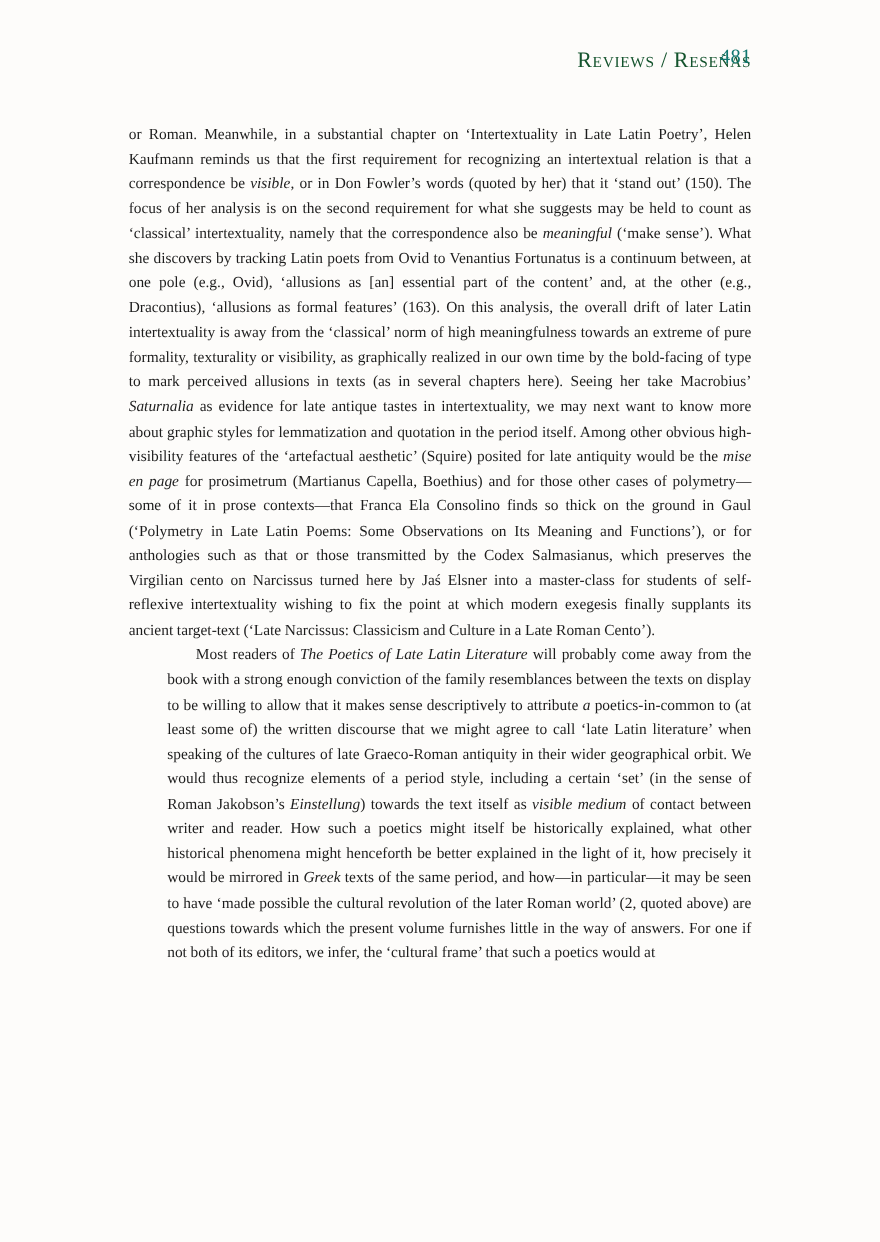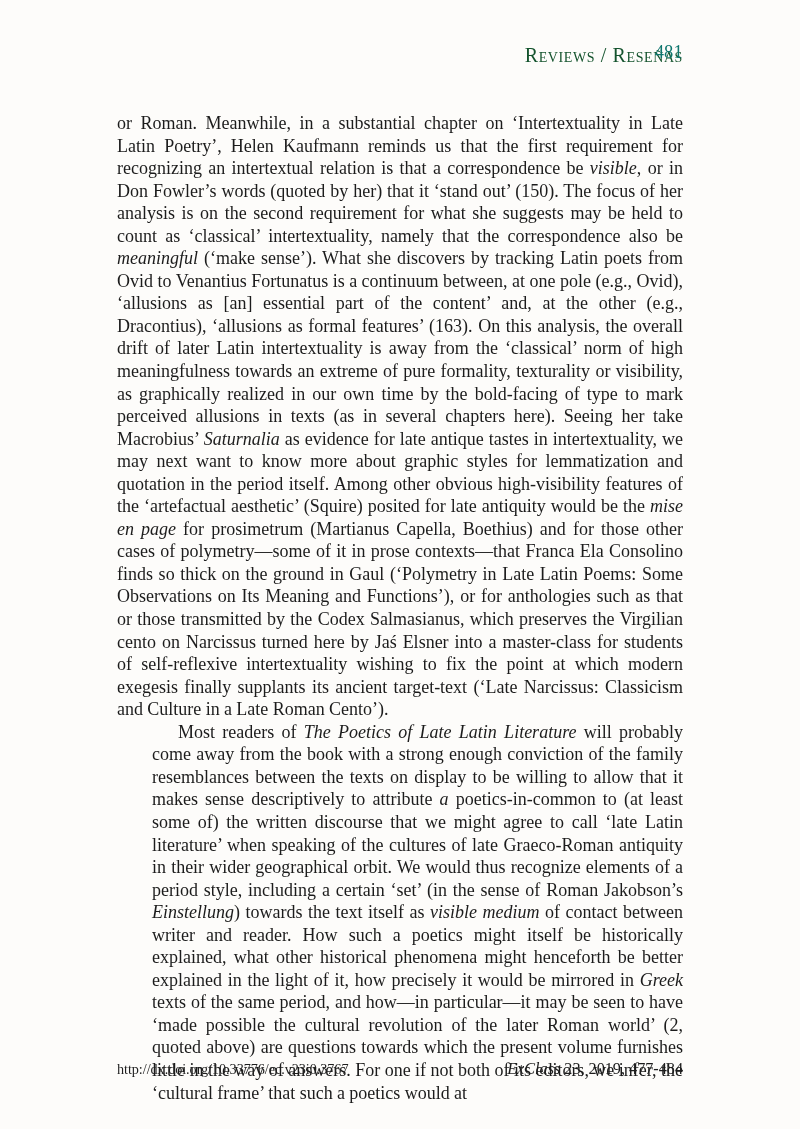--- a/index.html
+++ b/index.html
@@ -49,21 +49,21 @@
   }
   
   .textblock {
     position: absolute;
     left: 117px;
     top: 112px;
     width: 566px;
   }
   .para {
     margin: 0;
-    font-size: 18px;
+    font-size: 14px;
     line-height: 22.55px;
     text-align: justify;
     text-justify: inter-word;
     color: #1c1c1c;
     -webkit-hyphens: none;
     hyphens: none;
     word-spacing: -0.15px;
   }
   .para.continued {
     text-indent: 0;
@@ -115,18 +115,14 @@
   </div>
 
   <div class="textblock">
 
     <p class="para continued">or Roman. Meanwhile, in a substantial chapter on ‘Intertextuality in Late Latin Poetry’, Helen Kaufmann reminds us that the first requirement for recognizing an intertextual relation is that a correspondence be <i>visible</i>, or in Don Fowler’s words (quoted by her) that it ‘stand out’ (150). The focus of her analysis is on the second requirement for what she suggests may be held to count as ‘classical’ intertextuality, namely that the correspondence also be <i>meaningful</i> (‘make sense’). What she discovers by tracking Latin poets from Ovid to Venantius Fortunatus is a continuum between, at one pole (e.g., Ovid), ‘allusions as [an] essential part of the content’ and, at the other (e.g., Dracontius), ‘allusions as formal features’ (163). On this analysis, the overall drift of later Latin intertextuality is away from the ‘classical’ norm of high meaningfulness towards an extreme of pure formality, texturality or visibility, as graphically realized in our own time by the bold-facing of type to mark perceived allusions in texts (as in several chapters here). Seeing her take Macrobius’ <i>Saturnalia</i> as evidence for late antique tastes in intertextuality, we may next want to know more about graphic styles for lemmatization and quotation in the period itself. Among other obvious high-visibility features of the ‘artefactual aesthetic’ (Squire) posited for late antiquity would be the <i>mise en page</i> for prosimetrum (Martianus Capella, Boethius) and for those other cases of polymetry—some of it in prose contexts—that Franca Ela Consolino finds so thick on the ground in Gaul (‘Polymetry in Late Latin Poems: Some Observations on Its Meaning and Functions’), or for anthologies such as that or those transmitted by the Codex Salmasianus, which preserves the Virgilian cento on Narcissus turned here by Jaś Elsner into a master-class for students of self-reflexive intertextuality wishing to fix the point at which modern exegesis finally supplants its ancient target-text (‘Late Narcissus: Classicism and Culture in a Late Roman Cento’).</p>
 
     <p class="para indented">Most readers of <i>The Poetics of Late Latin Literature</i> will probably come away from the book with a strong enough conviction of the family resemblances between the texts on display to be willing to allow that it makes sense descriptively to attribute <i>a</i> poetics-in-common to (at least some of) the written discourse that we might agree to call ‘late Latin literature’ when speaking of the cultures of late Graeco-Roman antiquity in their wider geographical orbit. We would thus recognize elements of a period style, including a certain ‘set’ (in the sense of Roman Jakobson’s <i>Einstellung</i>) towards the text itself as <i>visible medium</i> of contact between writer and reader. How such a poetics might itself be historically explained, what other historical phenomena might henceforth be better explained in the light of it, how precisely it would be mirrored in <i>Greek</i> texts of the same period, and how—in particular—it may be seen to have ‘made possible the cultural revolution of the later Roman world’ (2, quoted above) are questions towards which the present volume furnishes little in the way of answers. For one if not both of its editors, we infer, the ‘cultural frame’ that such a poetics would at</p>
 
   </div>
 
-  <div class="footer">
-    <div class="footer-doi">http://dx.doi.org/10.33776/ec.v23i0.3767</div>
-    <div class="footer-citation"><span class="journal">ExClass</span><span> 23, 2019, 477-484</span></div>
-  </div>
 
 </div>
 
 </body></html>

